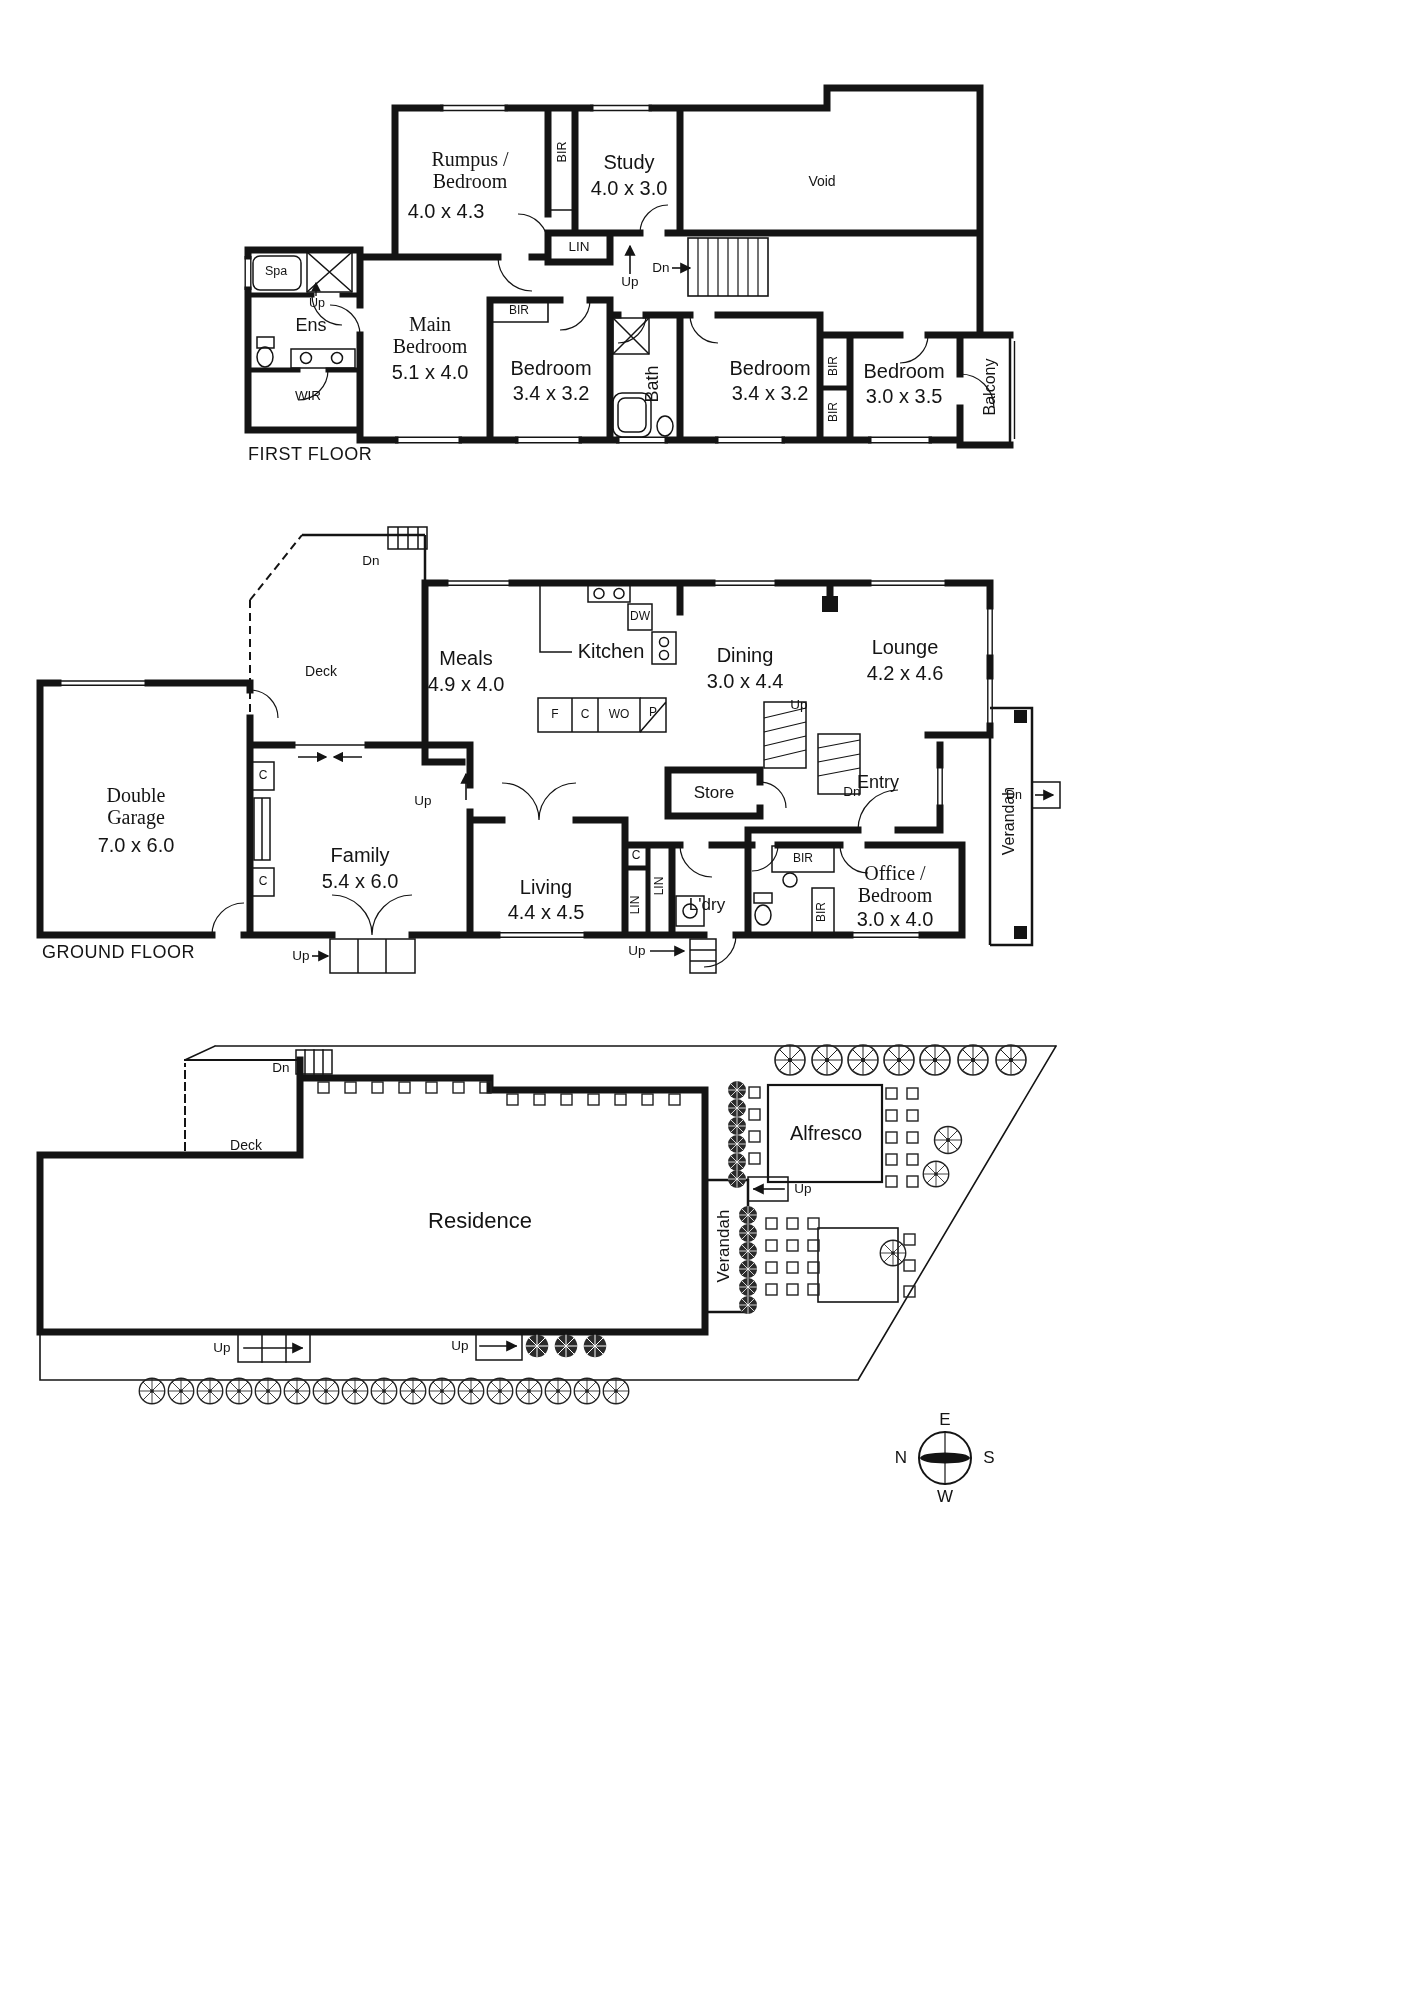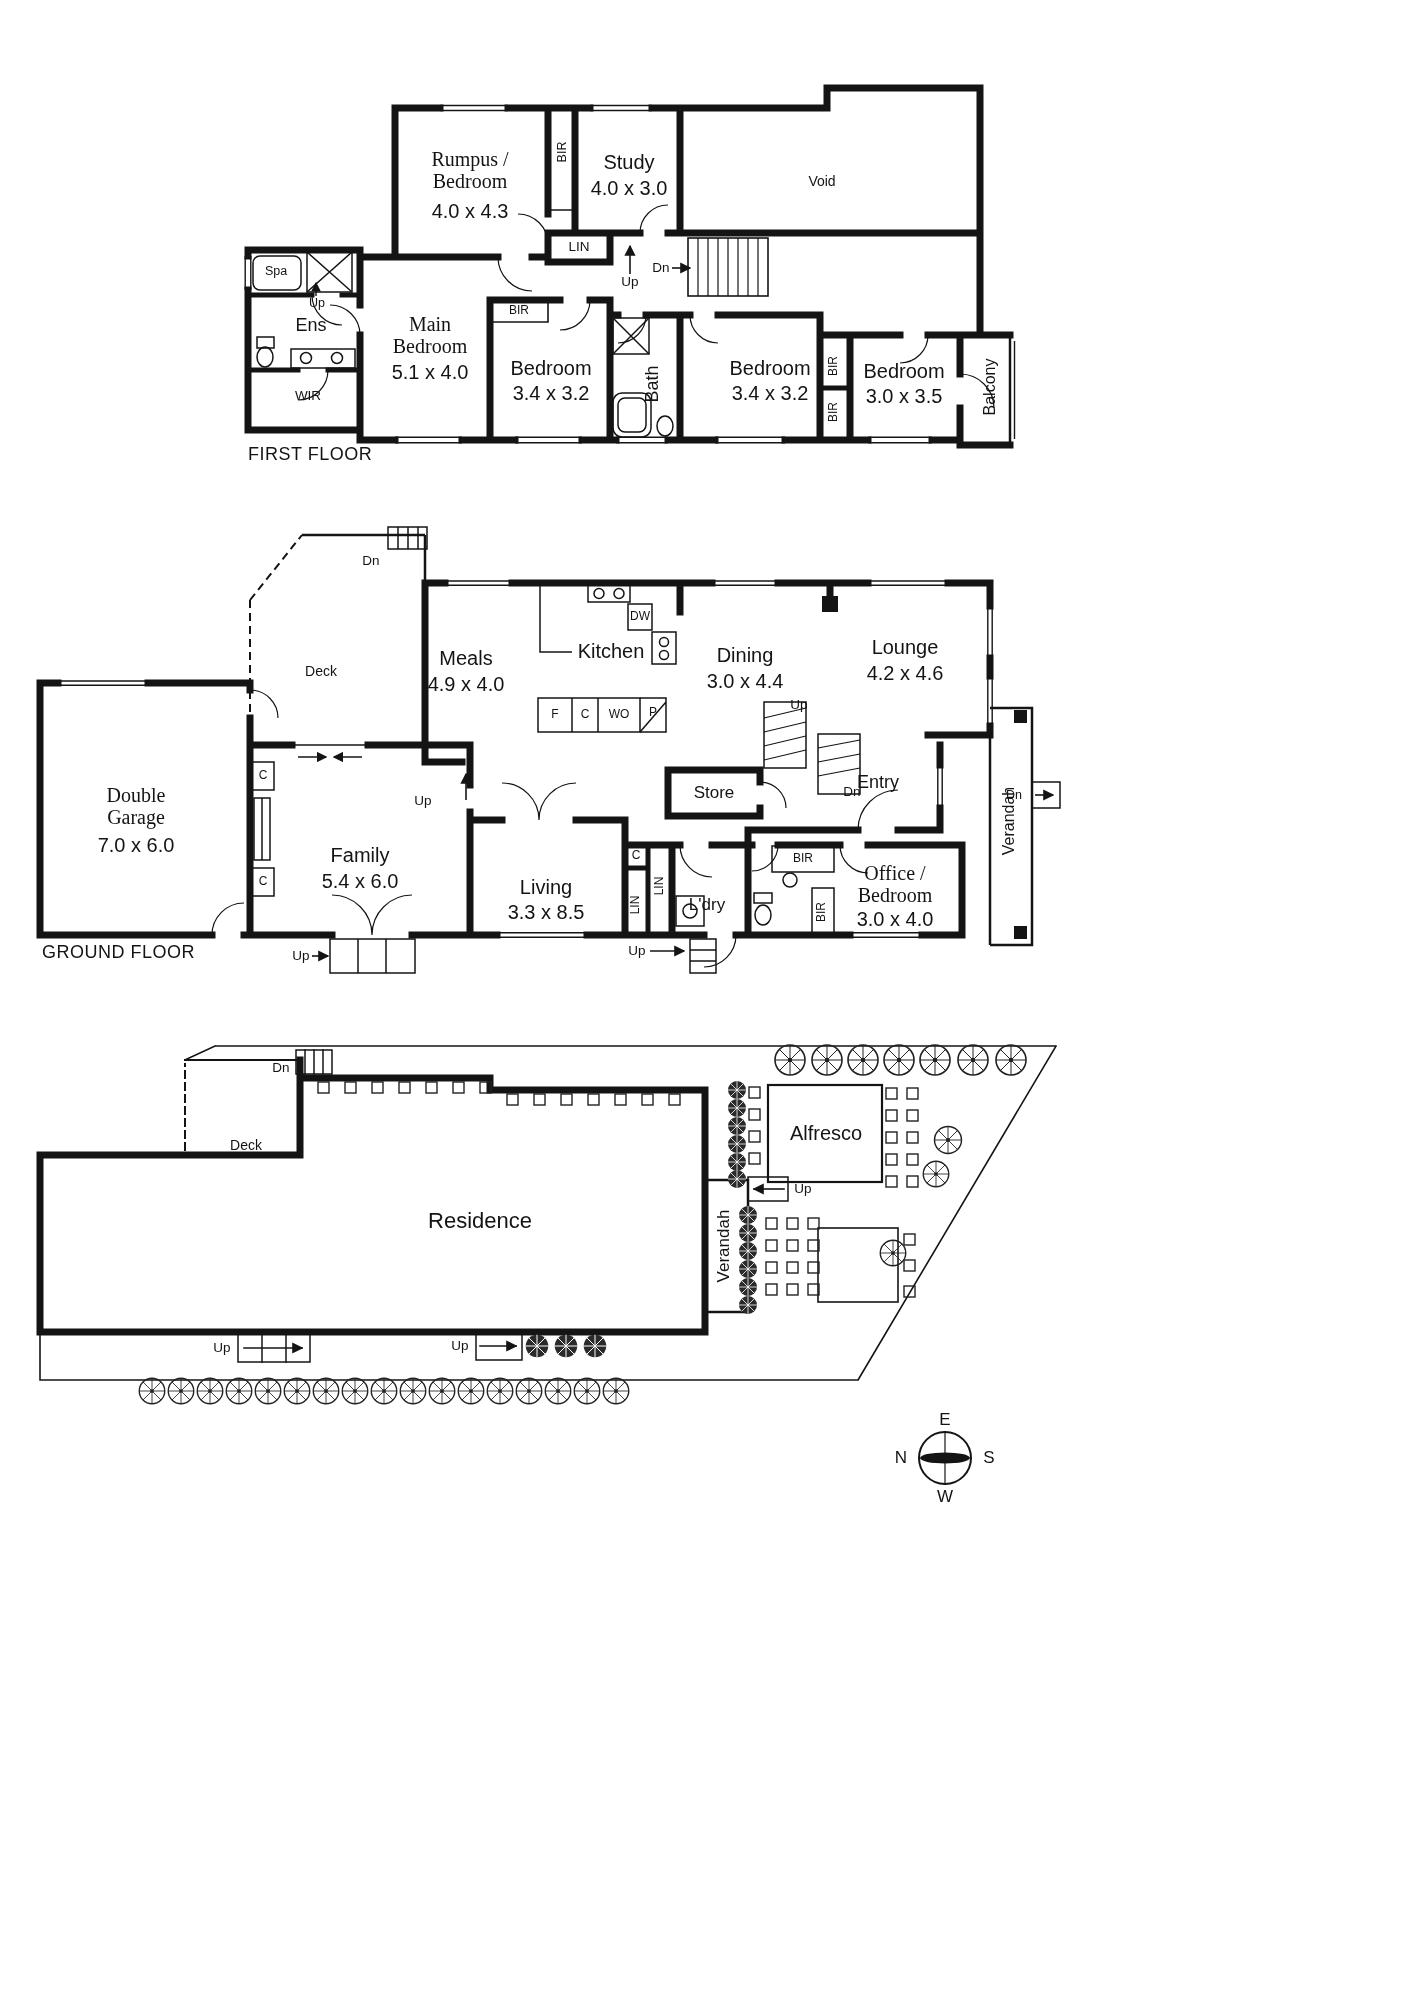--- a/index.html
+++ b/index.html
@@ -390,21 +390,21 @@
         </g>
   </g>
   <g stroke="#141414" fill="none">
     <circle cx="945" cy="1458" r="26" stroke-width="2"></circle>
     <ellipse cx="945" cy="1458" rx="25" ry="5.5" fill="#141414" stroke="none"></ellipse>
     <path stroke-width="1.2" d="M945,1431 V1485"></path>
   </g>
 </svg>
 
 <div class="lbl wrap s20" style="left:470px;top:170px;width:104px">Rumpus / Bedroom</div>
-<div class="lbl s20" style="left:470px;top:211px">4.0 x 4.3</div>
+<div class="lbl s20" style="left:446px;top:211px">4.0 x 4.3</div>
 <div class="lbl vert s13" style="left:562px;top:152px">BIR</div>
 <div class="lbl s20" style="left:629px;top:162px">Study</div>
 <div class="lbl s20" style="left:629px;top:188px">4.0 x 3.0</div>
 <div class="lbl s21" style="left:822px;top:182px">Void</div>
 <div class="lbl s14" style="left:579px;top:247px">LIN</div>
 <div class="lbl s14" style="left:630px;top:282px">Up</div>
 <div class="lbl s14" style="left:661px;top:268px">Dn</div>
 <div class="lbl s13" style="left:276px;top:271px">Spa</div>
 <div class="lbl s13" style="left:317px;top:303px">Up</div>
 <div class="lbl s18" style="left:311px;top:325px">Ens</div>
@@ -445,21 +445,21 @@
 <div class="lbl vert s16" style="left:1009px;top:821px">Verandah</div>
 <div class="lbl s13" style="left:1014px;top:795px">Dn</div>
 <div class="lbl wrap s20" style="left:136px;top:806px;width:86px">Double Garage</div>
 <div class="lbl s20" style="left:136px;top:845px">7.0 x 6.0</div>
 <div class="lbl s12" style="left:263px;top:776px">C</div>
 <div class="lbl s12" style="left:263px;top:882px">C</div>
 <div class="lbl s20" style="left:360px;top:855px">Family</div>
 <div class="lbl s20" style="left:360px;top:881px">5.4 x 6.0</div>
 <div class="lbl s14" style="left:423px;top:801px">Up</div>
 <div class="lbl s20" style="left:546px;top:887px">Living</div>
-<div class="lbl s20" style="left:546px;top:912px">3.3 x 8.5</div>
+<div class="lbl s20" style="left:546px;top:912px">4.4 x 4.5</div>
 <div class="lbl s12" style="left:636px;top:856px">C</div>
 <div class="lbl vert s12" style="left:660px;top:886px">LIN</div>
 <div class="lbl vert s12" style="left:636px;top:905px">LIN</div>
 <div class="lbl s17" style="left:707px;top:905px">L'dry</div>
 <div class="lbl s12" style="left:803px;top:859px">BIR</div>
 <div class="lbl vert s12" style="left:822px;top:912px">BIR</div>
 <div class="lbl wrap s20" style="left:895px;top:884px;width:92px">Office / Bedroom</div>
 <div class="lbl s20" style="left:895px;top:919px">3.0 x 4.0</div>
 <div class="lbl sect s18" style="left:42px;top:942px">GROUND FLOOR</div>
 <div class="lbl s14" style="left:301px;top:956px">Up</div>

